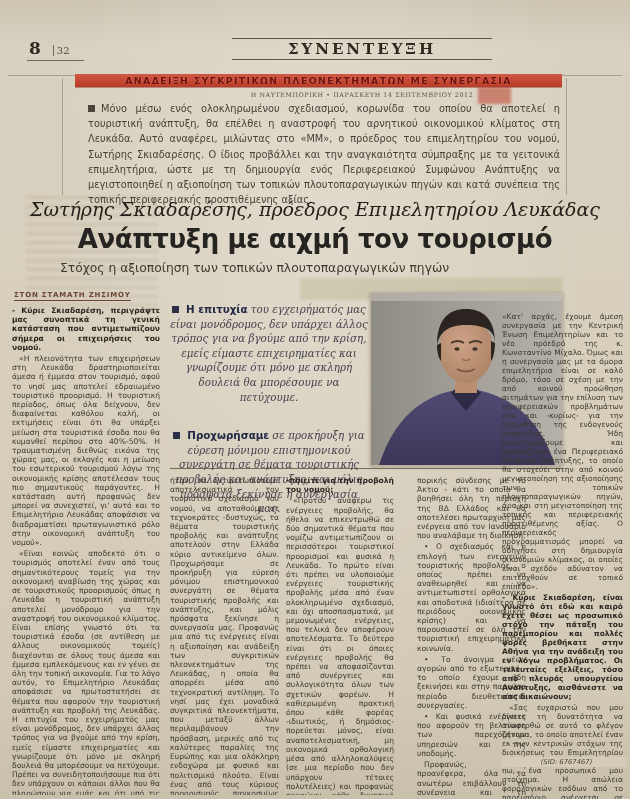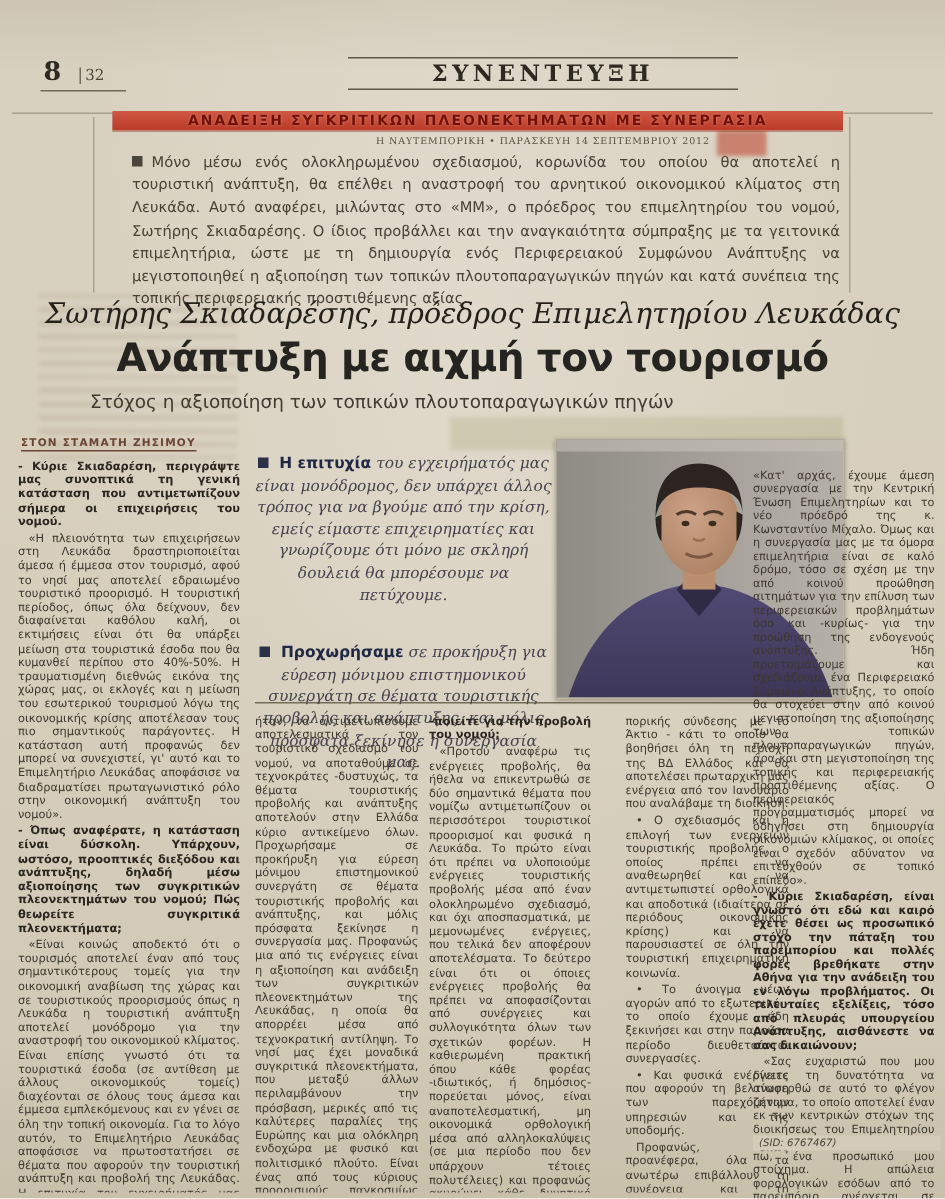--- a/index.html
+++ b/index.html
@@ -49,21 +49,21 @@
     color:#6d4434;border-bottom:1px solid #6d4434;padding-bottom:1px;}
   .col{font-size:7.6px;line-height:9.2px;text-align:justify;overflow:hidden;color:#3d382e;}
   .col p{margin:0 0 2px 0;text-indent:7px;}
   .col p.q{font-weight:bold;text-indent:0;color:#2b2720;}
   .col p.first{text-indent:0;}
   #col1{left:12px;top:306px;width:148px;height:489px;}
   #col2{left:170px;top:476px;width:109px;height:319px;}
   #col3{left:286px;top:476px;width:108px;height:319px;}
   #col4{left:401px;top:476px;width:109px;height:319px;margin-left:16px;}
   #col5{left:502px;top:312px;width:121px;height:495px;font-size:7.5px;line-height:9px;}
-  .sid{left:502px;top:757px;width:121px;text-align:left;font-size:6.8px;font-style:italic;
+  .sid{left:502px;top:757px;width:121px;text-align:center;font-size:6.8px;font-style:italic;
     color:#4c473c;background:#d4cbb8;padding:1px 0 1px 4px;}
   
   .quotes{left:170px;top:302px;width:198px;}
   .pq{margin-bottom:24px;font-family:"DejaVu Serif",serif;font-style:italic;
     font-size:10.3px;line-height:14.6px;color:#45434e;text-align:center;}
   .pq .sq{display:inline-block;width:7px;height:7px;background:#2c3148;margin-right:7px;font-style:normal;}
   .pq b{font-family:"DejaVu Sans",sans-serif;font-style:normal;font-weight:bold;color:#202844;}
   
   .photo{left:370px;top:292px;width:191px;height:172px;border:1px solid #bdb5a2;
     box-shadow:0 1px 3px rgba(60,50,30,.35);overflow:hidden;background:#9a9791;}
@@ -104,21 +104,20 @@
 
   <div class="abs kicker">Σωτήρης Σκιαδαρέσης, πρόεδρος Επιμελητηρίου Λευκάδας</div>
   <div class="abs title">Ανάπτυξη με αιχμή τον τουρισμό</div>
   <div class="abs subtitle">Στόχος η αξιοποίηση των τοπικών πλουτοπαραγωγικών πηγών</div>
 
   <div class="abs byline">ΣΤΟΝ ΣΤΑΜΑΤΗ ΖΗΣΙΜΟΥ</div>
 
   <div id="col1" class="abs col">
     <p class="q">- Κύριε Σκιαδαρέση, περιγράψτε μας συνοπτικά τη γενική κατάσταση που αντιμετωπίζουν σήμερα οι επιχειρήσεις του νομού.</p>
     <p>«Η πλειονότητα των επιχειρήσεων στη Λευκάδα δραστηριοποιείται άμεσα ή έμμεσα στον τουρισμό, αφού το νησί μας αποτελεί εδραιωμένο τουριστικό προορισμό. Η τουριστική περίοδος, όπως όλα δείχνουν, δεν διαφαίνεται καθόλου καλή, οι εκτιμήσεις είναι ότι θα υπάρξει μείωση στα τουριστικά έσοδα που θα κυμανθεί περίπου στο 40%-50%. Η τραυματισμένη διεθνώς εικόνα της χώρας μας, οι εκλογές και η μείωση του εσωτερικού τουρισμού λόγω της οικονομικής κρίσης αποτέλεσαν τους πιο σημαντικούς παράγοντες. Η κατάσταση αυτή προφανώς δεν μπορεί να συνεχιστεί, γι' αυτό και το Επιμελητήριο Λευκάδας αποφάσισε να διαδραματίσει πρωταγωνιστικό ρόλο στην οικονομική ανάπτυξη του νομού».</p>
-    <p class="q">- Όπως αναφέρατε, η κατάσταση είναι δύσκολη. Υπάρχουν, ωστόσο, προοπτικές διεξόδου και ανάπτυξης, δηλαδή μέσω αξιοποίησης των συγκριτικών πλεονεκτημάτων του νομού; Πώς θεωρείτε συγκριτικά πλεονεκτήματα;</p>
     <p>«Είναι κοινώς αποδεκτό ότι ο τουρισμός αποτελεί έναν από τους σημαντικότερους τομείς για την οικονομική αναβίωση της χώρας και σε τουριστικούς προορισμούς όπως η Λευκάδα η τουριστική ανάπτυξη αποτελεί μονόδρομο για την αναστροφή του οικονομικού κλίματος. Είναι επίσης γνωστό ότι τα τουριστικά έσοδα (σε αντίθεση με άλλους οικονομικούς τομείς) διαχέονται σε όλους τους άμεσα και έμμεσα εμπλεκόμενους και εν γένει σε όλη την τοπική οικονομία. Για το λόγο αυτόν, το Επιμελητήριο Λευκάδας αποφάσισε να πρωτοστατήσει σε θέματα που αφορούν την τουριστική ανάπτυξη και προβολή της Λευκάδας. Η επιτυχία του εγχειρήματός μας είναι μονόδρομος, δεν υπάρχει άλλος τρόπος για να βγούμε από την κρίση, εμείς είμαστε επιχειρηματίες και γνωρίζουμε ότι μόνο με σκληρή δουλειά θα μπορέσουμε να πετύχουμε. Πρέπει να συνειδητοποιήσουμε πια ότι δεν υπάρχουν οι κάποιοι άλλοι που θα πληρώσουν για εμάς και ότι υπό τις παρούσες οικονομικές συνθήκες δεν μπορούμε να στηριχτούμε στο κράτος.</p>
 
   </div>
 
   <div class="abs quotes">
     <div class="pq">
       <span class="sq"></span><b>Η επιτυχία</b>
       <span>του εγχειρήματός μας είναι μονόδρομος, δεν υπάρχει άλλος τρόπος για να βγούμε από την κρίση, εμείς είμαστε επιχειρηματίες και γνωρίζουμε ότι μόνο με σκληρή δουλειά θα μπορέσουμε να πετύχουμε.</span>
     </div>
     <div class="pq">

